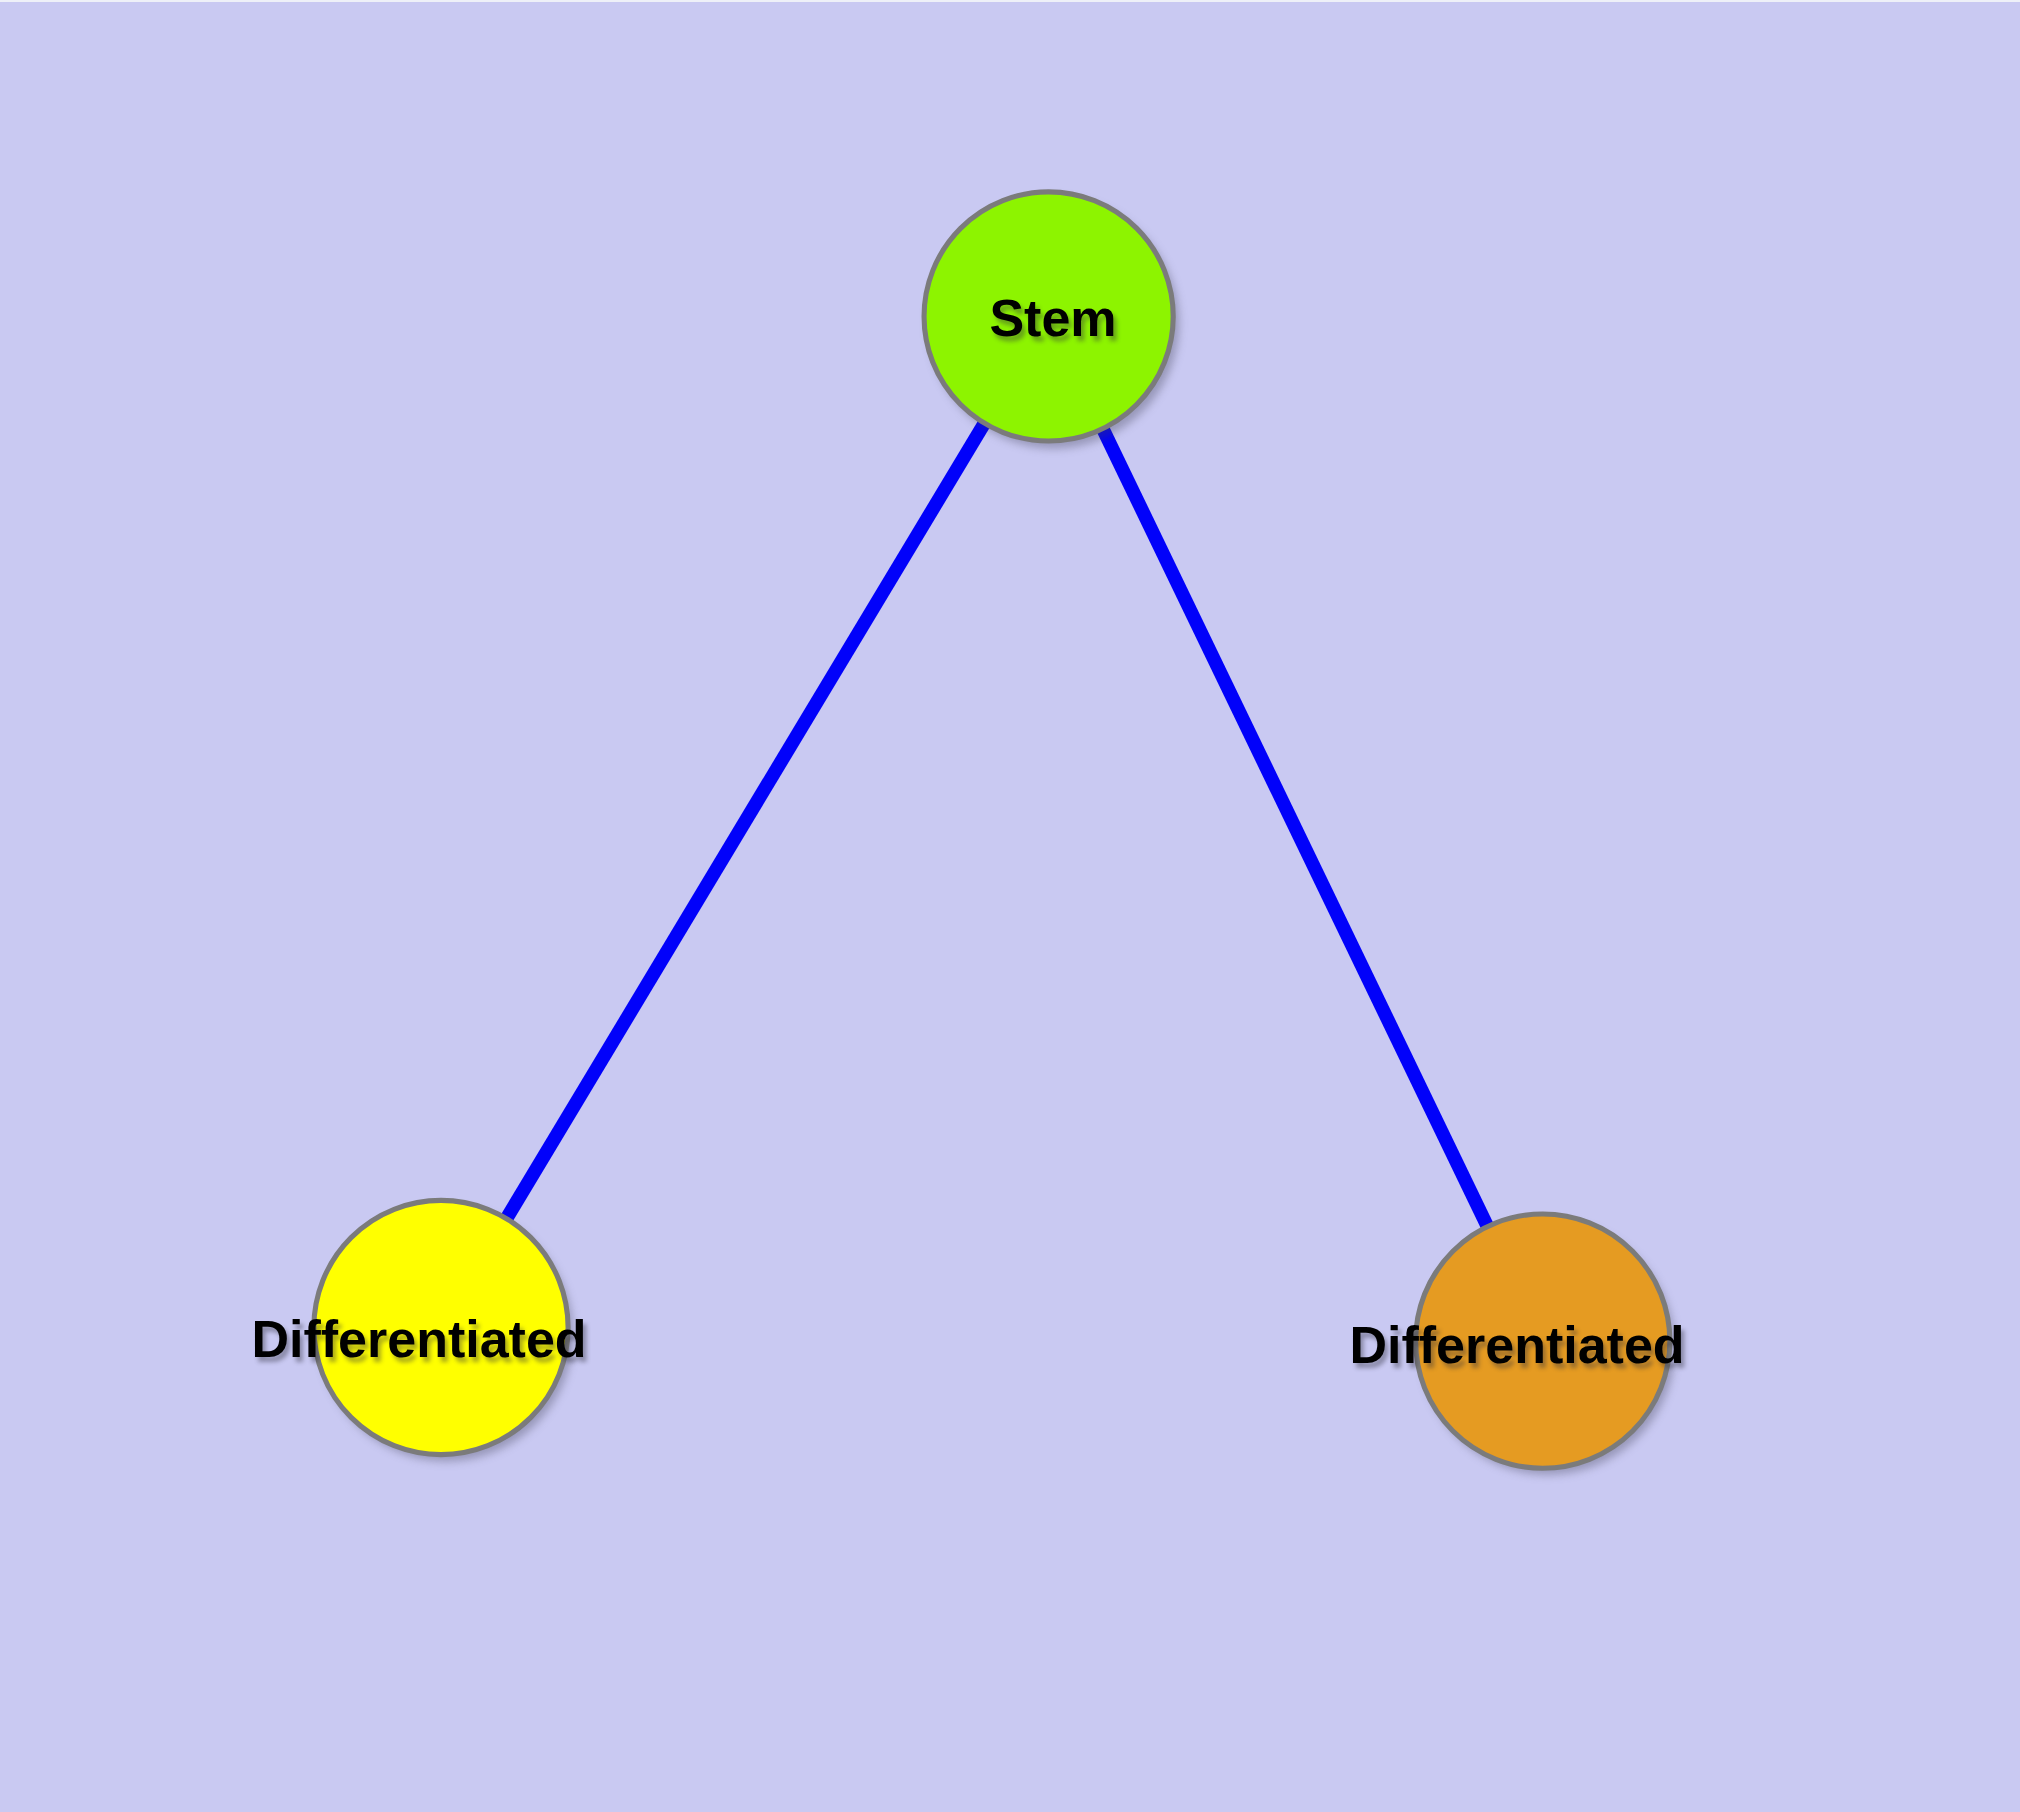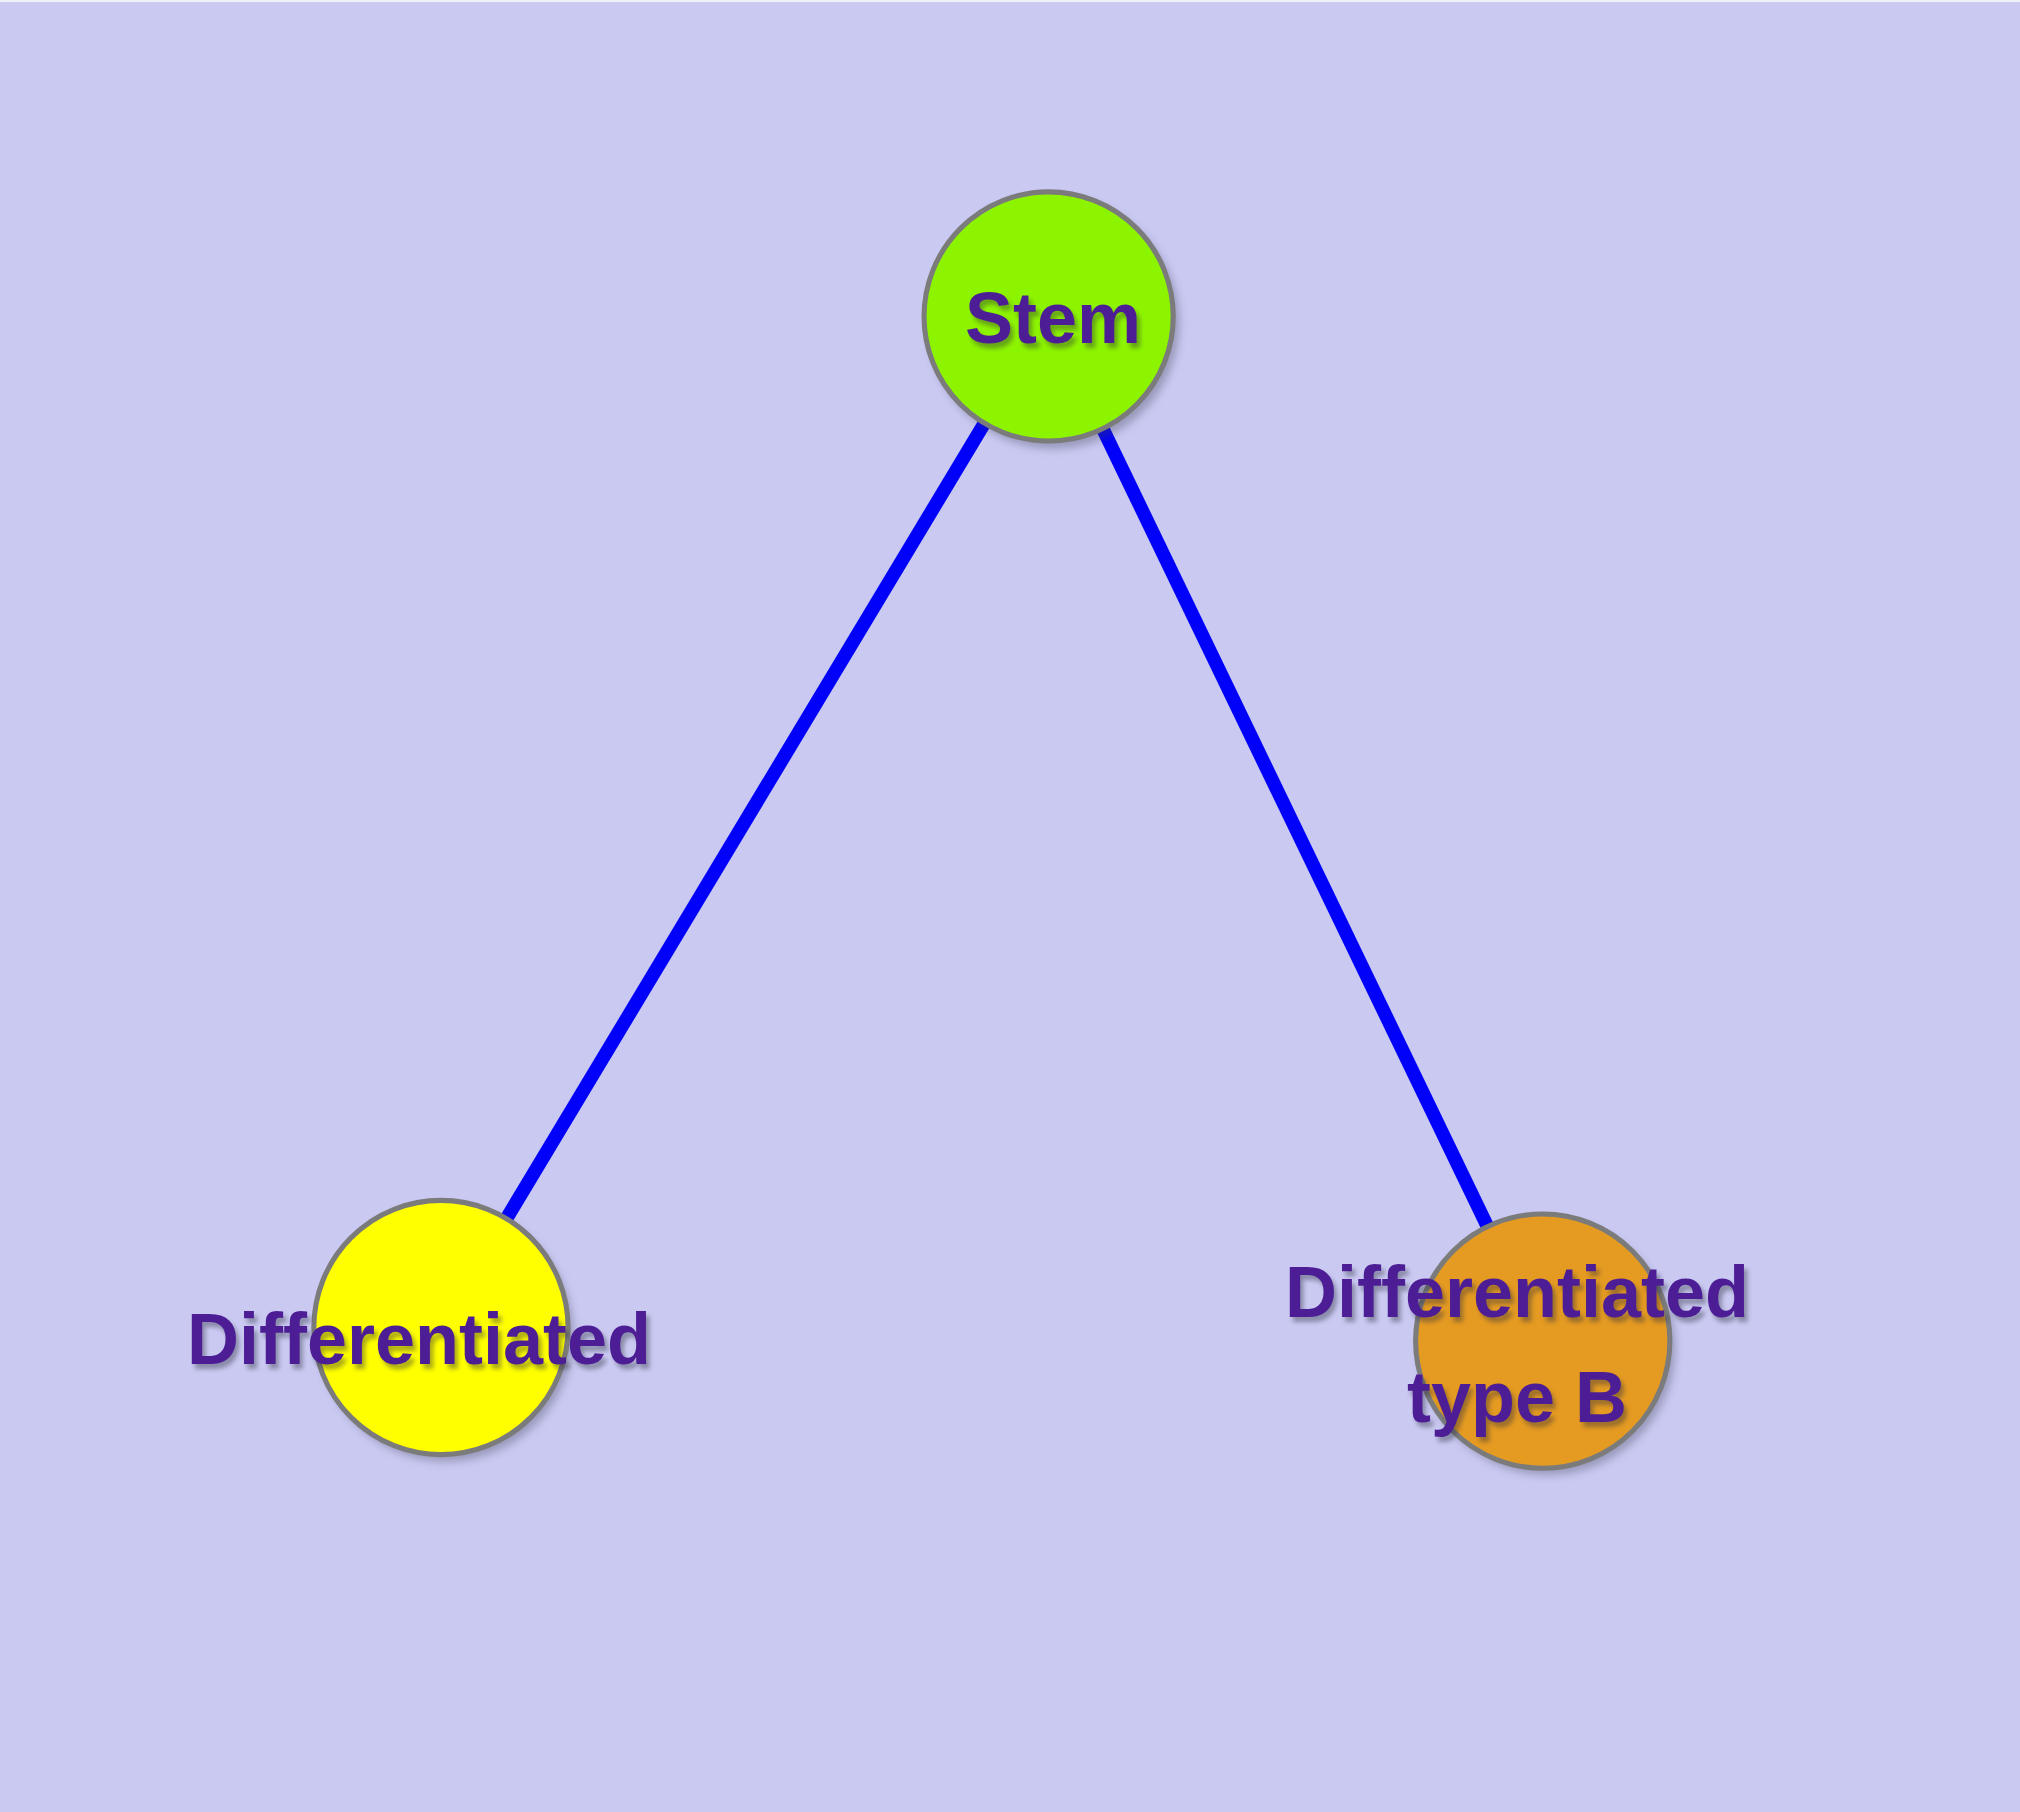--- a/index.html
+++ b/index.html
@@ -25,22 +25,22 @@
     top: 0;
   }
   .node-shadow {
     filter: blur(5px);
   }
   .node-label {
     position: absolute;
     transform: translate(-50%, -50%);
     text-align: center;
     white-space: nowrap;
-    color: #4c1d95;
-    font-size: 72px;
+    color: #000000;
+    font-size: 52px;
     font-weight: bold;
     line-height: 105px;
     text-shadow: 3.4px 5.1px 4.2px rgba(45, 45, 60, 0.40);
   }
   .node-label span {
     display: block;
   }
   .label-stem   { left: 1053px; top: 316px;  }
   .label-type-a { left: 419px;  top: 1337px; }
   .label-type-b { left: 1517px; top: 1343px; }
@@ -65,17 +65,16 @@
   </svg>
 
   <div class="node-label label-stem">Stem</div>
 
   <div class="node-label label-type-a">
     <span>Differentiated</span>
   </div>
 
   <div class="node-label label-type-b">
     <span>Differentiated</span>
-    <span>type B</span>
   </div>
 
 </div>
 
 
 </body></html>

